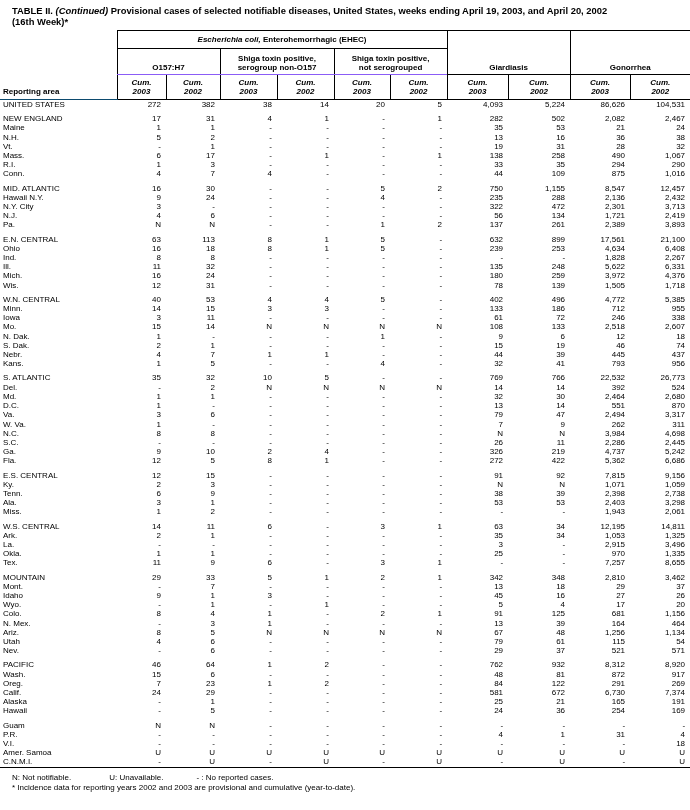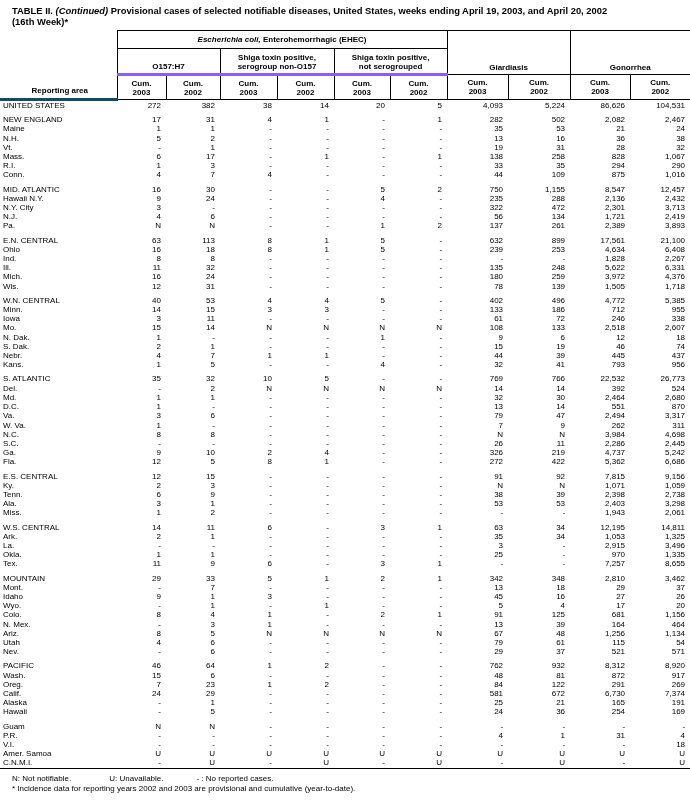--- a/index.html
+++ b/index.html
@@ -12,41 +12,41 @@
   .page { width: 690px; padding: 5px 0 0 0; }
 
   .title { font-weight: bold; font-size: 9.4px; line-height: 11px; padding-left: 4px; margin-left: 8px; }
   .title .cont { font-style: italic; }
 
   table.tbl { border-collapse: collapse; table-layout: fixed; width: 690px; margin-top: 3px; }
   th, td { padding: 0; margin: 0; }
 
   thead th { font-weight: bold; font-size: 8px; line-height: 9px; }
   th.ra {
-    text-align: center; vertical-align: bottom;
-    border-bottom: 3px solid #0c4a6e;
+    text-align: left; vertical-align: bottom;
+    border-bottom: 1px solid #0c4a6e;
     padding: 0 0 3px 3px; font-size: 8px;
   }
   th.ehec {
     border-top: 1px solid #000; border-left: 1px solid #000; border-bottom: 1px solid #000;
     height: 18px; vertical-align: middle;
   }
   th.ehec .it { font-style: italic; }
   th.grp-tall {
     border-top: 1px solid #000; border-left: 1px solid #000; border-bottom: 1px solid #000;
     vertical-align: bottom; padding-bottom: 2px;
   }
   th.grp {
-    border-left: 1px solid #000; border-bottom: 3px solid #8b5cf6;
+    border-left: 1px solid #000; border-bottom: 1px solid #8b5cf6;
     vertical-align: bottom; padding-bottom: 2px;
     white-space: pre-line; height: 26px;
   }
   th.cum {
     border-left: 1px solid #000; border-bottom: 1px solid #000;
-    white-space: pre-line; height: 25px; vertical-align: middle;
+    white-space: pre-line; height: 25px; vertical-align: middle; font-style: italic;
   }
 
   tbody td { font-size: 8px; line-height: 9.2px; white-space: nowrap; }
   td.area { text-align: left; padding-left: 3px; }
   td.val  { text-align: right; padding-right: 5px; }
   tr.gap td { height: 5px; }
   tr.rule td { border-top: 1.5px solid #000; height: 2px; }
 
   .footnotes { padding-left: 12px; margin-top: 4px; font-size: 8px; line-height: 9.5px; }
   .legend span { display: inline-block; }
@@ -186,21 +186,21 @@
         <tr>
           <td class="area">Mass.</td>
           <td class="val">6</td>
           <td class="val">17</td>
           <td class="val">-</td>
           <td class="val">1</td>
           <td class="val">-</td>
           <td class="val">1</td>
           <td class="val">138</td>
           <td class="val">258</td>
-          <td class="val">828</td>
+          <td class="val">490</td>
           <td class="val">1,067</td>
         </tr>
         <tr>
           <td class="area">R.I.</td>
           <td class="val">1</td>
           <td class="val">3</td>
           <td class="val">-</td>
           <td class="val">-</td>
           <td class="val">-</td>
           <td class="val">-</td>

